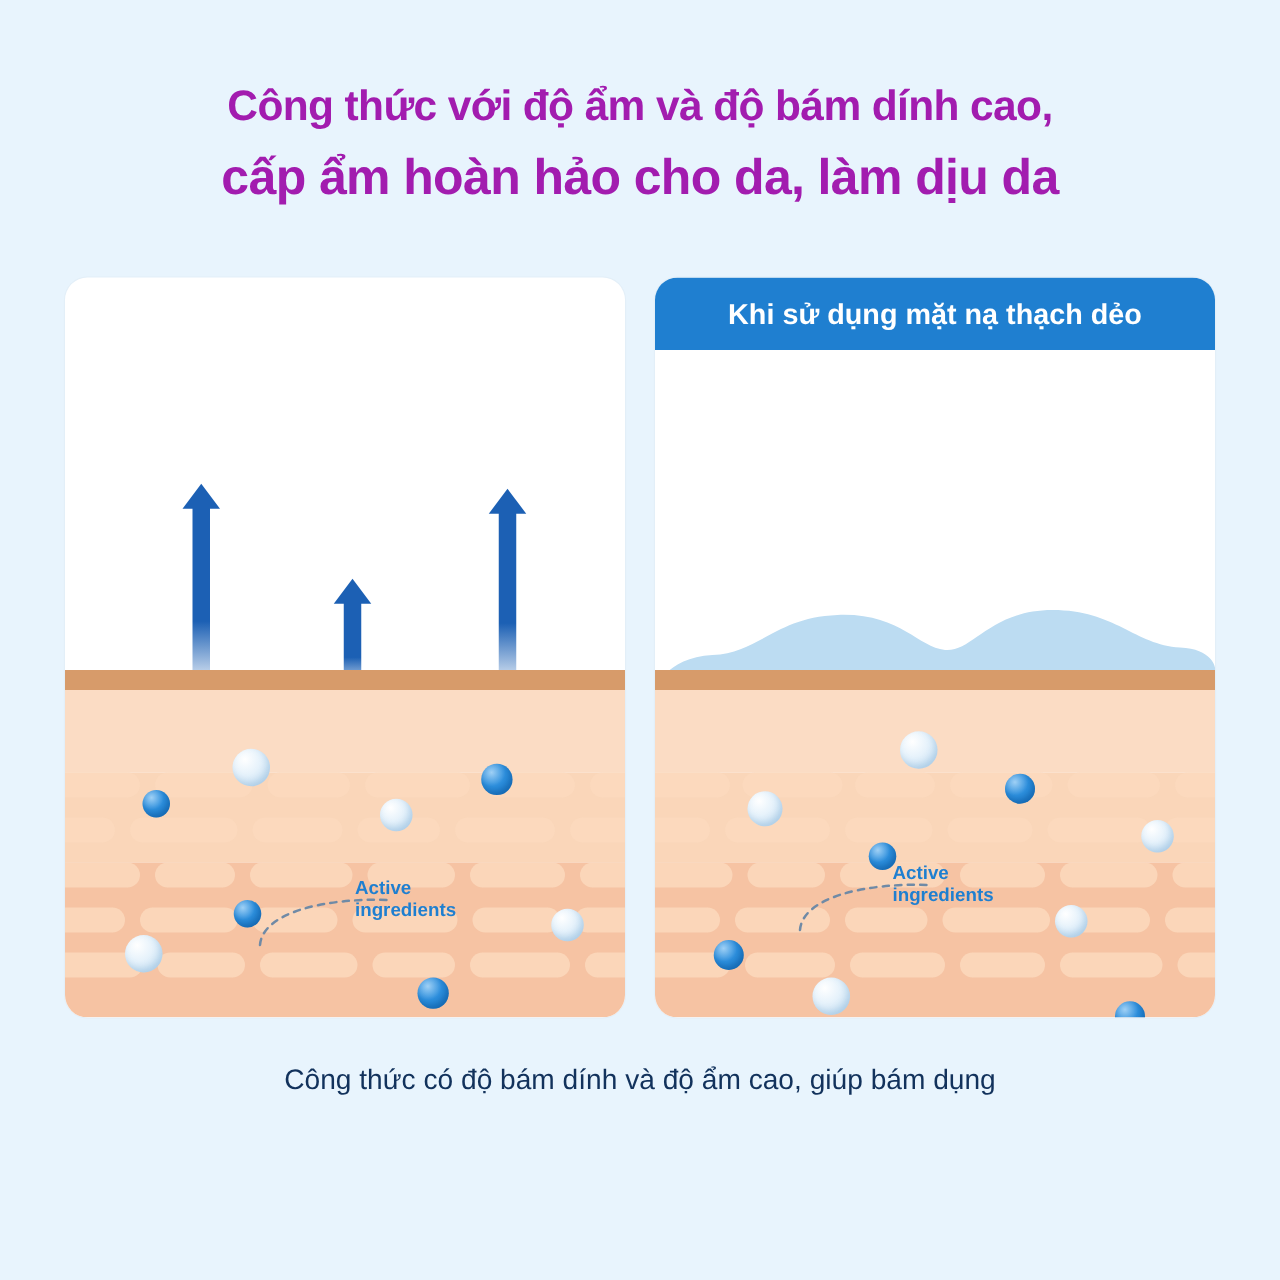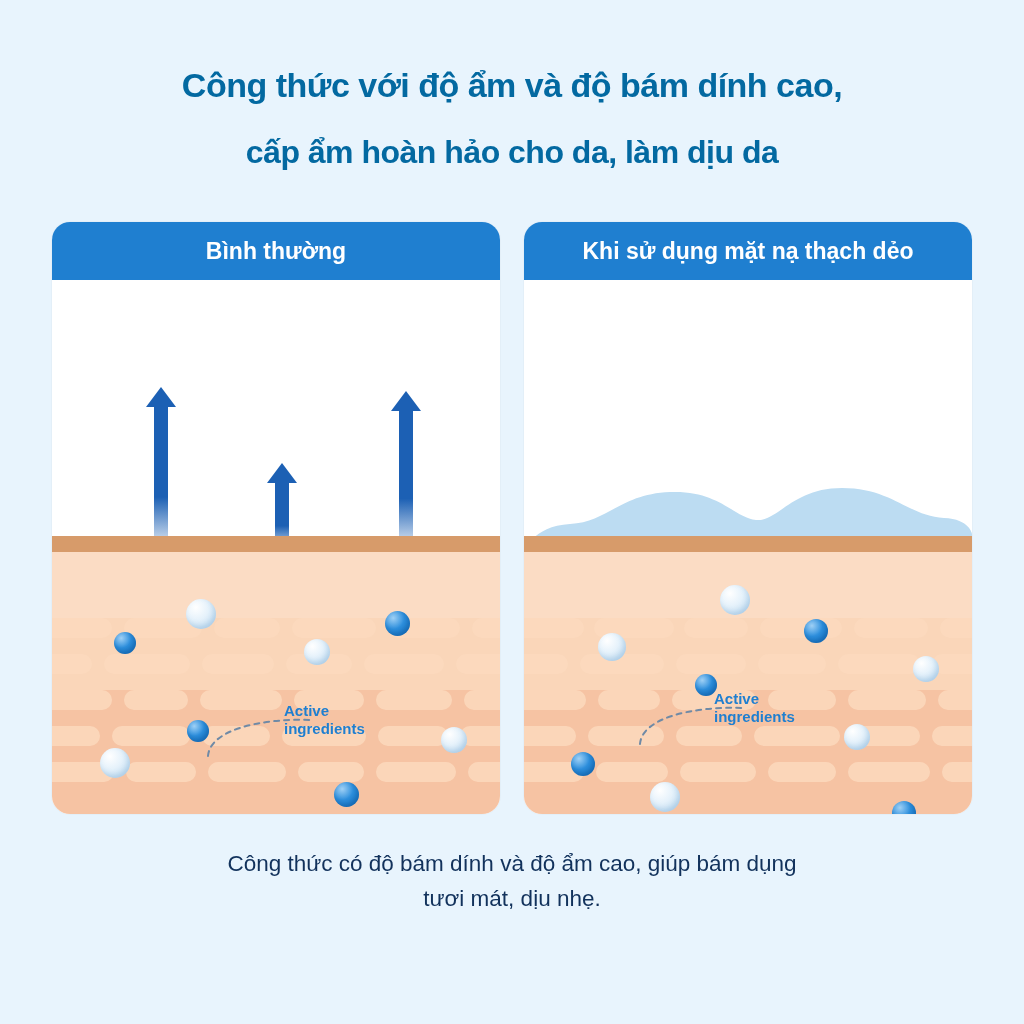--- a/index.html
+++ b/index.html
@@ -20,32 +20,32 @@
     inset: 0;
   }
 
   
   .headline {
     position: absolute;
     top: 62px;
     left: 0;
     right: 0;
     text-align: center;
-    color: #0369a1;
+    color: #a21caf;
     font-weight: bold;
     letter-spacing: -0.5px;
   }
   .headline .line1 {
     font-size: 34px;
     line-height: 46px;
   }
   .headline .line2 {
-    font-size: 32px;
+    font-size: 40px;
     line-height: 52px;
-    margin-top: 18px;
+    margin-top: 8px;
   }
 
   
   .panels {
     position: absolute;
     top: 222px;
     left: 52px;
     width: 920px;
     height: 592px;
     display: flex;
@@ -207,21 +207,20 @@
 <div class="page">
 
   <div class="headline">
     <div class="line1">Công thức với độ ẩm và độ bám dính cao,</div>
     <div class="line2">cấp ẩm hoàn hảo cho da, làm dịu da</div>
   </div>
 
   <div class="panels">
 
     <div class="panel">
-      <div class="panel-header">Bình thường</div>
       <div class="panel-body">
 
         <div class="arrow" style="left:102px; top:124px; height:150px;"></div>
         <div class="arrow" style="left:223px; top:200px; height:74px;"></div>
         <div class="arrow" style="left:347px; top:128px; height:146px;"></div>
 
         <div class="skin">
           <div class="surface"></div>
           <div class="epidermis"></div>
           <div class="dermis1"></div>
@@ -356,16 +355,15 @@
           <span>ingredients</span>
         </div>
 
       </div>
     </div>
 
   </div>
 
   <div class="footer">
     <div>Công thức có độ bám dính và độ ẩm cao, giúp bám dụng</div>
-    <div>tươi mát, dịu nhẹ.</div>
   </div>
 
 </div>
 
 </body></html>

